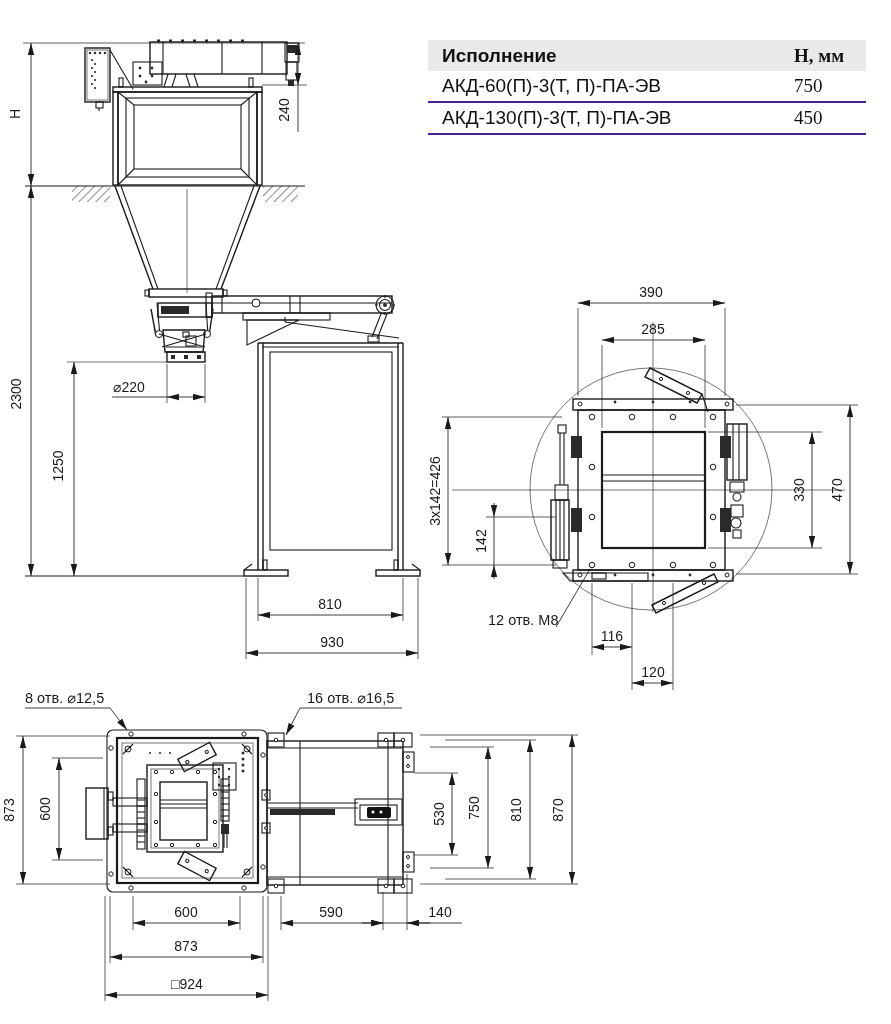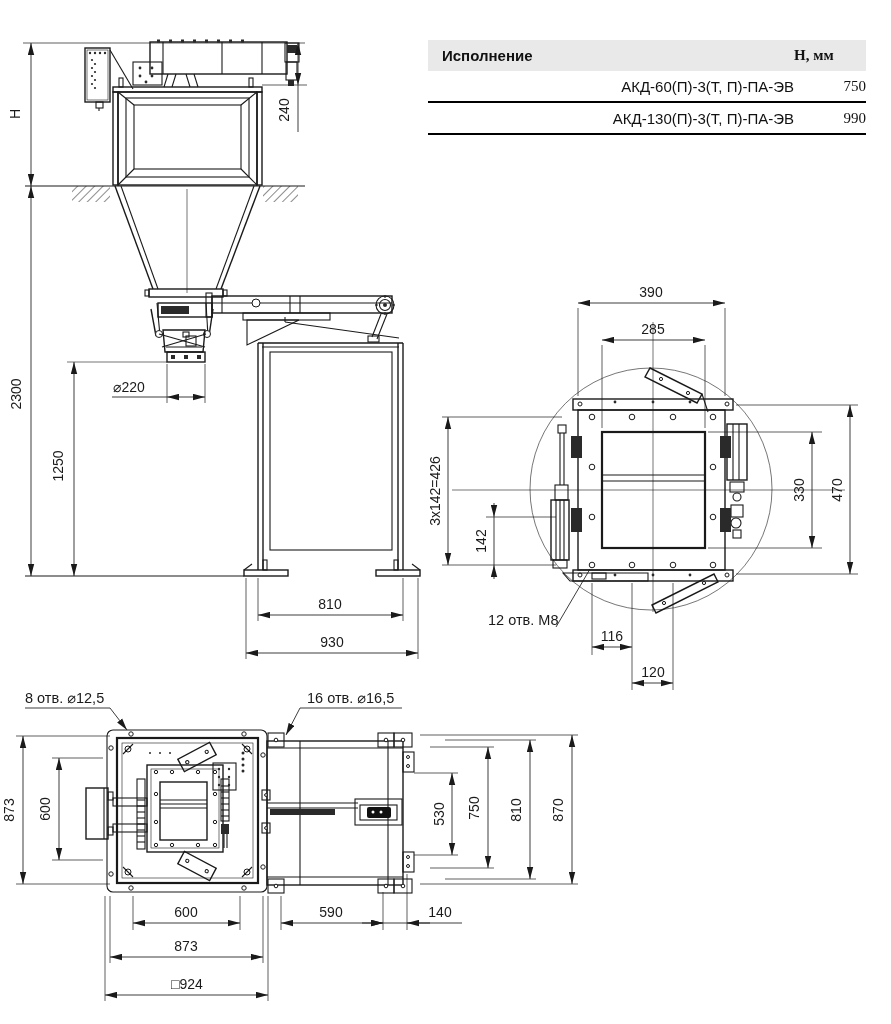--- a/index.html
+++ b/index.html
@@ -10,44 +10,44 @@
   svg text.lbl{font-size:14.5px;}
   .s{stroke:#1a1a1a;fill:none;stroke-width:1.1;}
   .m{stroke:#1a1a1a;fill:none;stroke-width:1.4;}
   .h2{stroke:#1a1a1a;fill:none;stroke-width:2.2;}
   .tn{stroke:#1a1a1a;fill:none;stroke-width:.6;}
   .dim{stroke:#1a1a1a;fill:none;stroke-width:.85;}
   .ext{stroke:#1a1a1a;fill:none;stroke-width:.7;}
   .fl{fill:#2a2a2a;stroke:none;}
   .hole{stroke:#1a1a1a;fill:#ffffff;stroke-width:1;}
   
-  .spec-table{position:absolute;left:428px;top:40px;width:438px;font-size:15px;color:#111;}
+  .spec-table{position:absolute;left:428px;top:40px;width:438px;font-size:19px;color:#111;}
   .t-row{display:flex;align-items:center;height:30px;}
   .t-head{background:#e9e9e9;font-weight:bold;height:31px;}
-  .t-body{border-bottom:2px solid #000000;text-align:right;}
+  .t-body{border-bottom:2px solid #4c1d95;}
   .t-col1{width:352px;padding-left:14px;}
   .t-col2{width:72px;font-family:Liberation Serif, serif;}
 </style>
 </head>
 <body>
 
 <div class="canvas">
 
   <div class="spec-table">
     <div class="t-row t-head">
       <div class="t-col1">Исполнение</div>
       <div class="t-col2">Н, мм</div>
     </div>
     <div class="t-row t-body">
       <div class="t-col1">АКД-60(П)-3(Т, П)-ПА-ЭВ</div>
       <div class="t-col2">750</div>
     </div>
     <div class="t-row t-body">
       <div class="t-col1">АКД-130(П)-3(Т, П)-ПА-ЭВ</div>
-      <div class="t-col2">990</div>
+      <div class="t-col2">450</div>
     </div>
   </div>
 
   <svg width="891" height="1024" viewBox="0 0 891 1024">
     <defs>
       <marker id="arr" viewBox="0 0 12 7" refX="12" refY="3.5" markerWidth="12" markerHeight="7" markerUnits="userSpaceOnUse" orient="auto-start-reverse">
         <path d="M12,3.5 L0,6.7 L0,0.3 Z" fill="#1a1a1a"></path>
       </marker>
       <pattern id="hatch" width="6" height="6" patternUnits="userSpaceOnUse" patternTransform="rotate(45)">
         <line x1="0" y1="0" x2="0" y2="6" stroke="#1a1a1a" stroke-width="1"></line>

